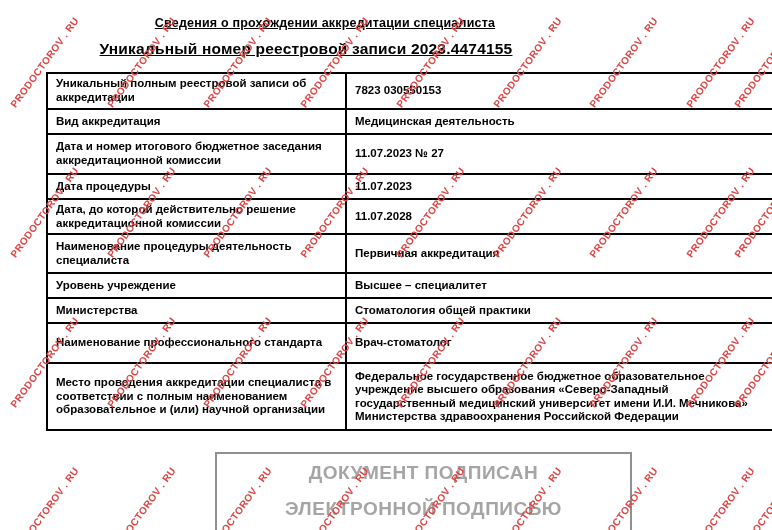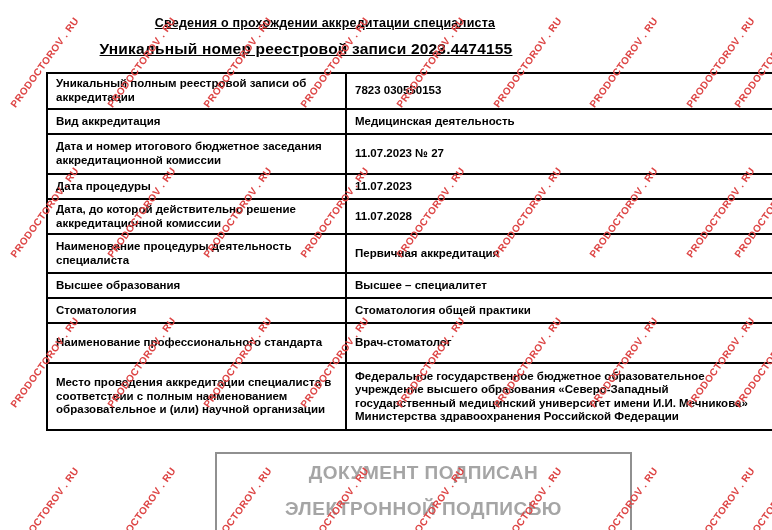--- a/index.html
+++ b/index.html
@@ -88,25 +88,25 @@
         </tr>
         <tr style="height: 35px;">
           <td class="label-cell">Дата, до которой действительно решение аккредитационной комиссии</td>
           <td class="value-cell">11.07.2028</td>
         </tr>
         <tr style="height: 39px;">
           <td class="label-cell">Наименование процедуры деятельность специалиста</td>
           <td class="value-cell">Первичная аккредитация</td>
         </tr>
         <tr style="height: 25px;">
-          <td class="label-cell">Высшее образования</td>
+          <td class="label-cell">Уровень учреждение</td>
           <td class="value-cell">Высшее – специалитет</td>
         </tr>
         <tr style="height: 25px;">
-          <td class="label-cell">Стоматология</td>
+          <td class="label-cell">Министерства</td>
           <td class="value-cell">Стоматология общей практики</td>
         </tr>
         <tr style="height: 40px;">
           <td class="label-cell">Наименование профессионального стандарта</td>
           <td class="value-cell">Врач-стоматолог</td>
         </tr>
         <tr style="height: 67px;">
           <td class="label-cell">Место проведения аккредитации специалиста в соответствии с полным наименованием образовательное и (или) научной организации</td>
           <td class="value-cell">Федеральное государственное бюджетное образовательное учреждение высшего образования «Северо-Западный государственный медицинский университет имени И.И. Мечникова» Министерства здравоохранения Российской Федерации</td>
         </tr>

